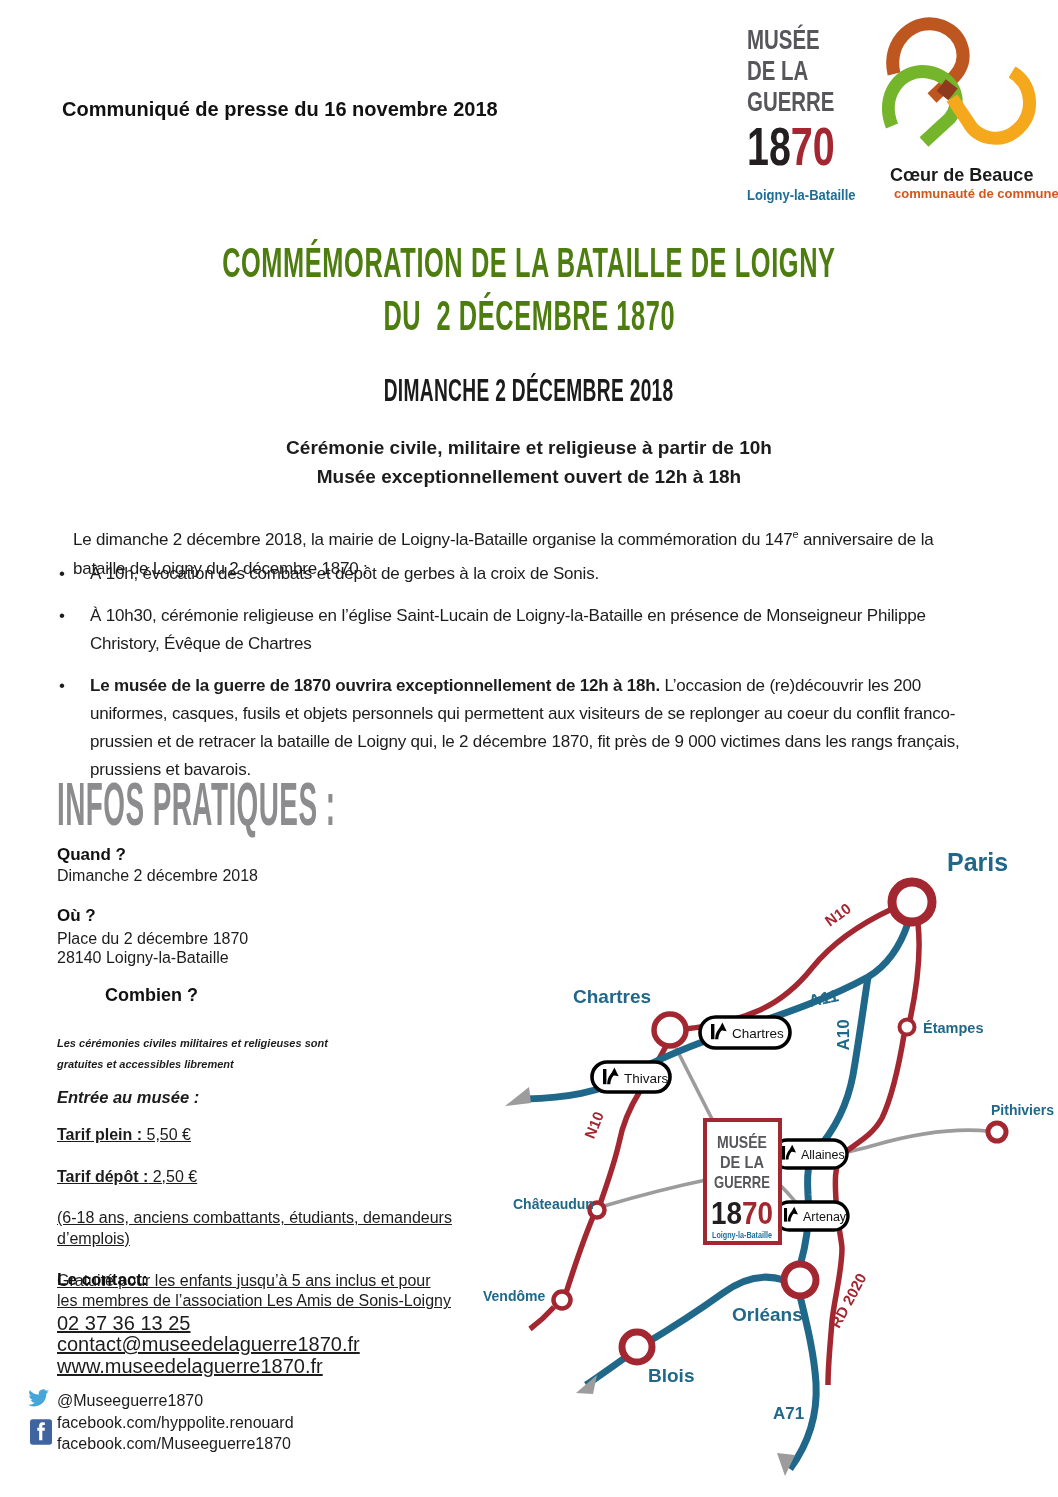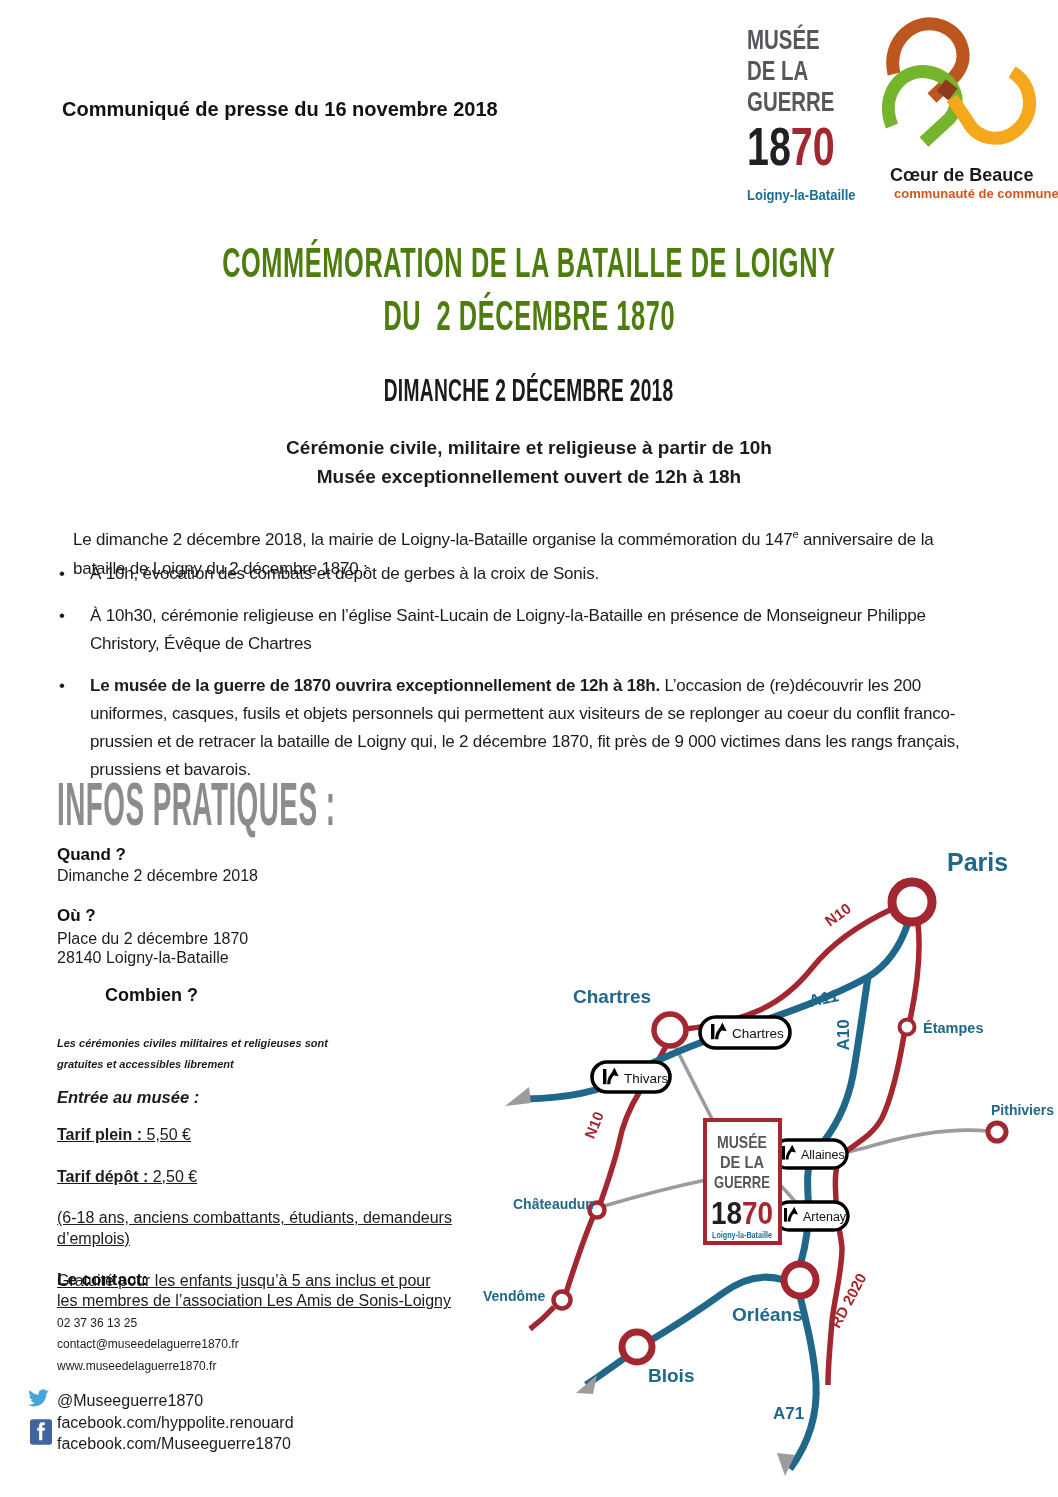--- a/index.html
+++ b/index.html
@@ -31,21 +31,21 @@
   .bullets li::before{content:"•";position:absolute;left:2px;top:0;}
   .pre{white-space:pre-line;}
   .b{font-weight:700;}
   
   .infos-h{left:57px;top:768px;color:#8C8C8E;}
   .infos-h .cond{font-size:62px;transform:scale(.45,1);transform-origin:left center;letter-spacing:1px;}
   .lbl{font-size:17px;font-weight:700;color:#111;}
   .val{font-size:16px;line-height:20.5px;color:#1c1c1c;}
   .bi{font-weight:700;font-style:italic;}
   .tarifs{left:57px;top:1125px;width:430px;font-size:16px;line-height:20.8px;white-space:pre-line;text-decoration:underline;}
-  .contact-details{left:57px;top:1313px;font-size:12px;line-height:21.3px;}
+  .contact-details{left:57px;top:1313px;font-size:20px;line-height:21.3px;text-decoration:underline;}
   .social-text{font-size:16px;line-height:21px;}
   .map-svg{left:480px;top:835px;}
   svg text{font-family:"Liberation Sans","DejaVu Sans",sans-serif;}
 </style>
 </head>
 <body>
 
 <div class="page">
 
   <div class="abs press-line">Communiqué de presse du 16 novembre 2018</div>

